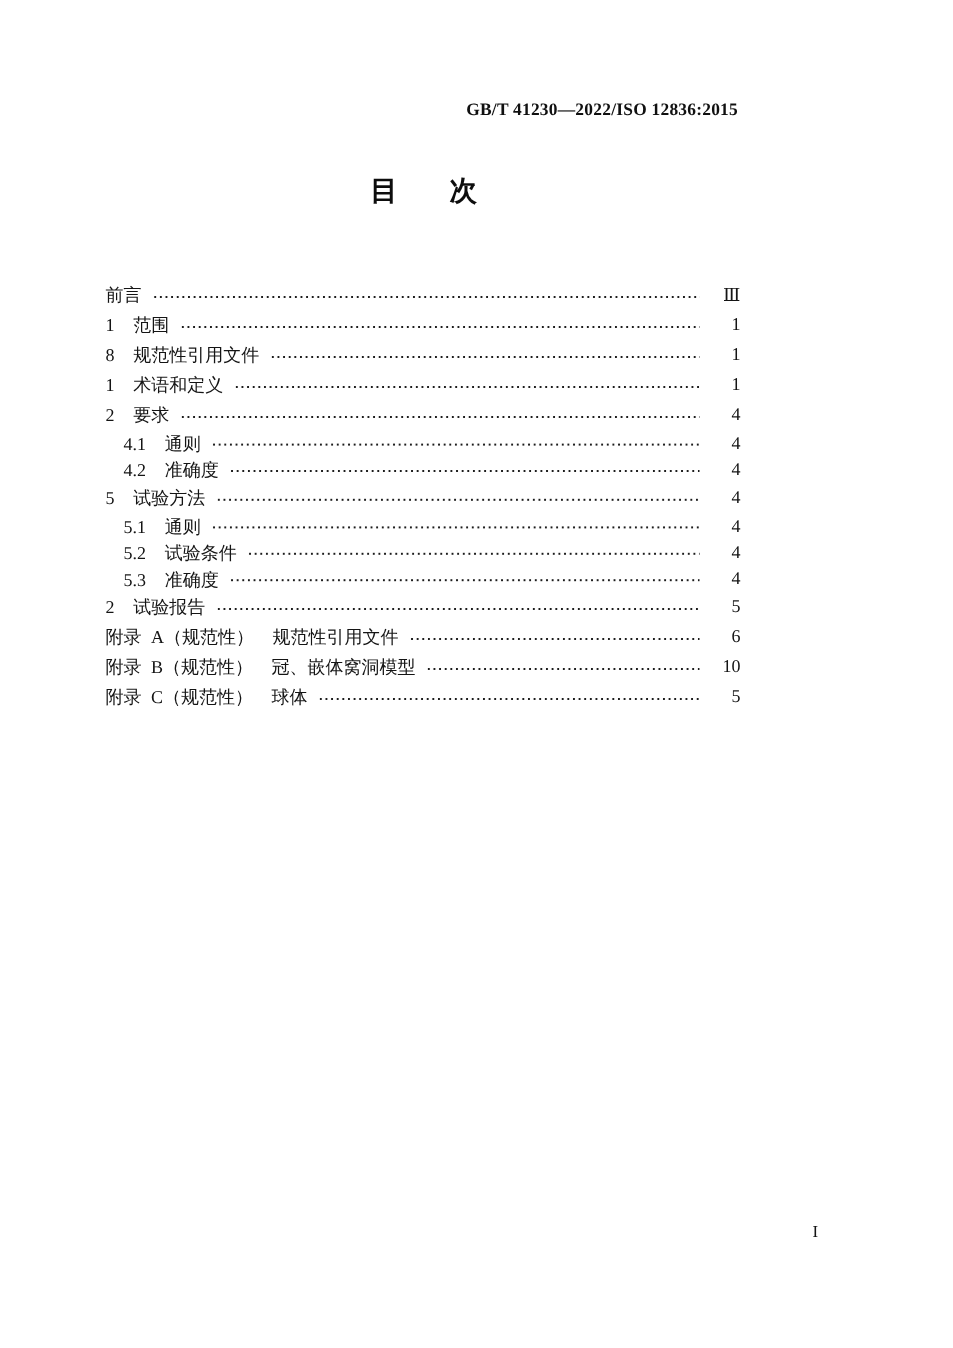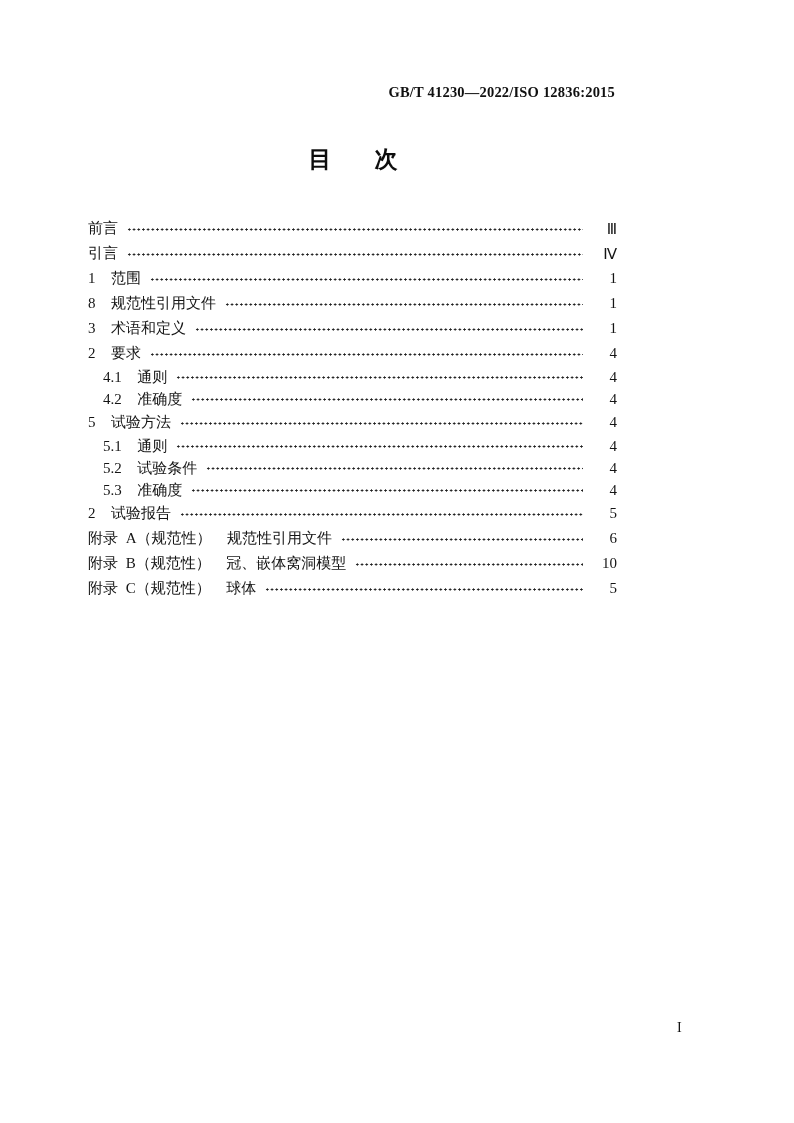--- a/index.html
+++ b/index.html
@@ -32,24 +32,23 @@
     justify-content: center;
     gap: 43px;
     font-family: "Liberation Sans", "DejaVu Sans", sans-serif;
     font-size: 23px;
     font-weight: 700;
     color: #0d0d0d;
     line-height: 1.2;
   }
   .toc {
     position: absolute;
-    top: 216px;
+    top: 234px;
     left: 88px;
     right: 89px;
-    font-family: Liberation Serif, serif;
   }
   .toc-row {
     display: flex;
     align-items: center;
     height: 25px;
     font-size: 15px;
     color: #141414;
   }
   .toc-row.sub {
     height: 22px;
@@ -96,36 +95,31 @@
     <span>次</span>
   </div>
 
   <div class="toc">
     <div class="toc-row">
       <span class="label">前言</span>
       <span class="leader"></span>
       <span class="pagenum">Ⅲ</span>
     </div>
     <div class="toc-row">
-      <span class="label">引言</span>
-      <span class="leader"></span>
-      <span class="pagenum">Ⅳ</span>
-    </div>
-    <div class="toc-row">
       <span class="label">1  范围</span>
       <span class="leader"></span>
       <span class="pagenum">1</span>
     </div>
     <div class="toc-row">
       <span class="label">8  规范性引用文件</span>
       <span class="leader"></span>
       <span class="pagenum">1</span>
     </div>
     <div class="toc-row">
-      <span class="label">3  术语和定义</span>
+      <span class="label">1  术语和定义</span>
       <span class="leader"></span>
       <span class="pagenum">1</span>
     </div>
     <div class="toc-row">
       <span class="label">2  要求</span>
       <span class="leader"></span>
       <span class="pagenum">4</span>
     </div>
     <div class="toc-row sub">
       <span class="label">4.1  通则</span>

